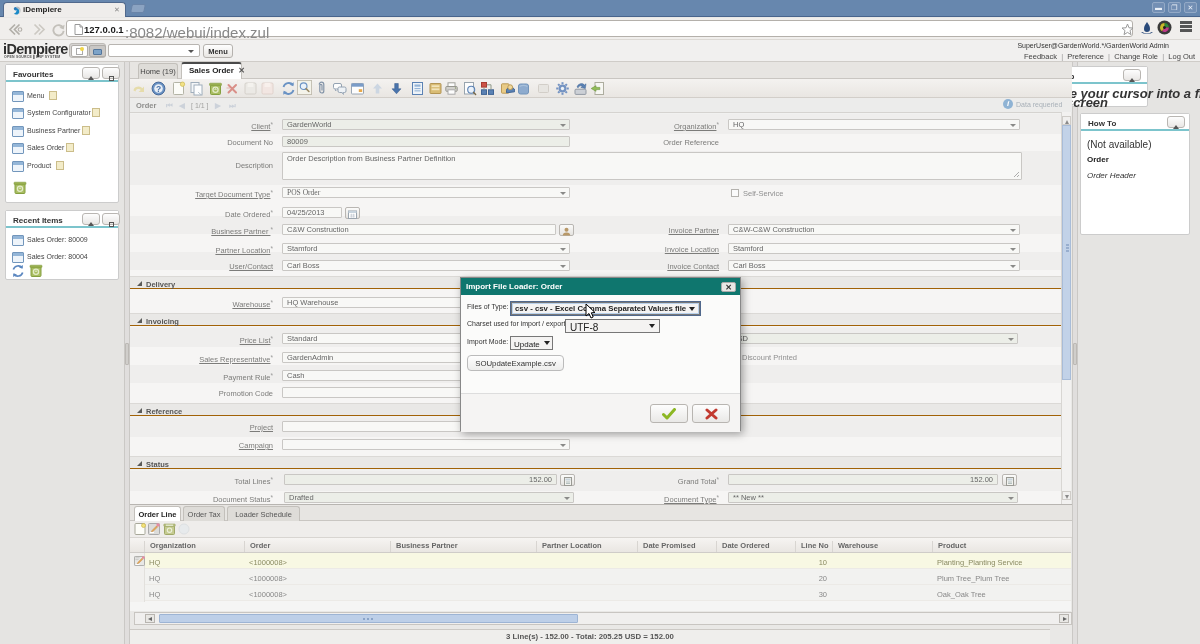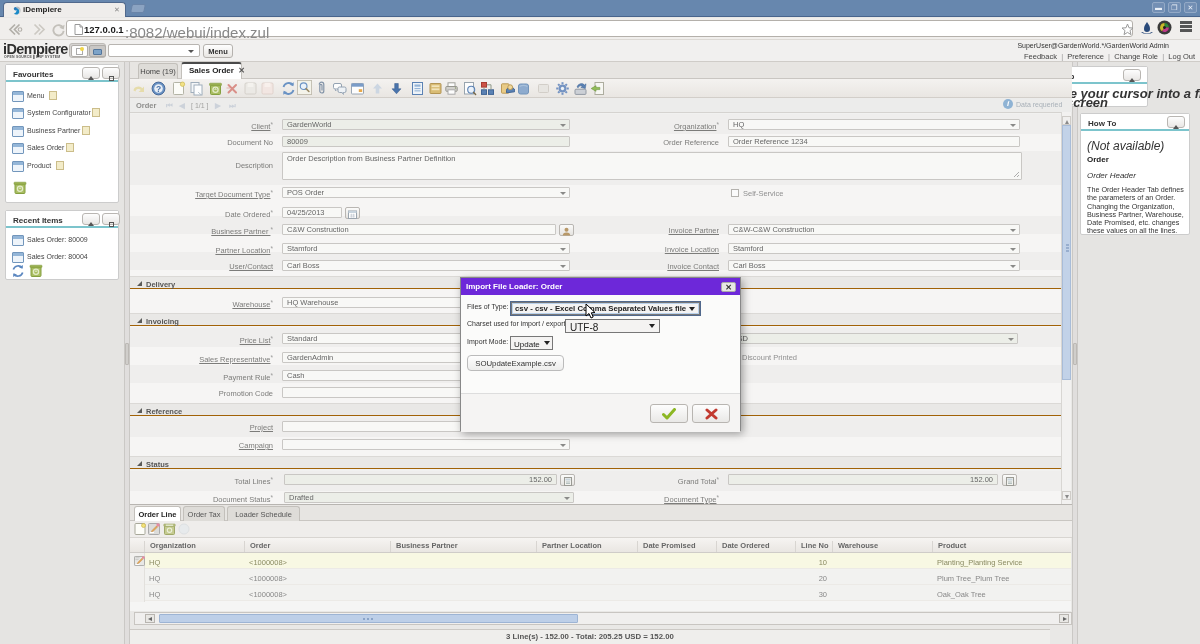--- a/index.html
+++ b/index.html
@@ -85,21 +85,21 @@
 #dtoolbar{position:absolute;left:130px;top:521px;width:942px;height:17px;background:#efedeb;border-bottom:1px solid #d8d5d1;}
 #grid{position:absolute;left:130px;top:538px;width:941px;height:73px;background:#f5f5f4;}
 #ghead{position:absolute;left:0;top:0;width:941px;height:15px;background:linear-gradient(#f6f4f2,#e9e6e2);border-bottom:1px solid #cfccc8;}
 .gh{position:absolute;top:3px;font-size:7.5px;font-weight:bold;color:#666;border-left:1px solid #d8d5d1;padding-left:5px;height:11px;white-space:nowrap;overflow:hidden;}
 .grow{position:absolute;left:0;width:941px;height:16px;border-bottom:1px solid #eceae6;}
 .gc{position:absolute;font-size:7.5px;color:#888;top:4.5px;white-space:nowrap;}
 #hscroll{position:absolute;left:134px;top:612px;width:938px;height:13px;background:#f0efee;border:1px solid #c8c5c1;}
 #statusbar{position:absolute;left:130px;top:629px;width:920px;height:15px;background:#efeeec;border-top:1px solid #ccc9c5;font-size:7.8px;font-weight:bold;color:#555;text-align:center;line-height:14px;}
 
 #dlg{position:absolute;left:460px;top:277px;width:281px;height:154px;background:#fbfbfa;border:1px solid #888;box-shadow:2px 3px 8px rgba(0,0,0,0.35);}
-#dlgtitle{position:absolute;left:0;top:0;width:100%;height:17px;background:#6d28d9;}
+#dlgtitle{position:absolute;left:0;top:0;width:100%;height:17px;background:#0f766e;}
 #dlgtitle .t{position:absolute;left:5px;top:4px;font-size:8px;font-weight:bold;color:#fff;}
 #dlgx{position:absolute;right:4px;top:4px;width:15px;height:10px;background:#e8e7e5;border:1px solid #aaa;border-radius:2px;color:#333;font-size:8px;font-weight:bold;text-align:center;line-height:9px;}
 .dlbl{position:absolute;font-size:7px;color:#333;white-space:nowrap;}
 .dsel{position:absolute;background:#f4f3f2;border:1px solid #777;font-size:8.5px;color:#222;white-space:nowrap;overflow:hidden;}
 .dsel .da{position:absolute;right:4px;top:4px;width:0;height:0;border-left:3.5px solid transparent;border-right:3.5px solid transparent;border-top:4.5px solid #222;}
 #fbtn{position:absolute;left:6px;top:77px;width:97px;height:16px;background:linear-gradient(#fefefe,#ededec);border:1px solid #bbb;border-radius:4px;font-size:7.8px;color:#333;text-align:center;line-height:15px;white-space:nowrap;}
 #dlgfoot{position:absolute;left:0;top:115px;width:100%;height:39px;background:#f5f4f3;border-top:1px solid #ddd;}
 .okbtn{position:absolute;top:10px;width:38px;height:19px;background:linear-gradient(#fdfdfd,#e9e8e6);border:1px solid #b8b5b1;border-radius:3px;text-align:center;}
 </style>
 </head>
@@ -255,24 +255,23 @@
 <div class="panel" style="left:1036px;top:66px;width:112px;height:41px;">
   <div class="ph"></div>
   <div class="pt">Tool Tip</div>
   <div class="pbtn" style="left:86px;"><span class="ar"></span></div>
   <div style="position:absolute;left:6px;top:23px;font-size:13px;font-style:italic;color:#333;line-height:8.5px;white-space:nowrap;font-weight:bold;">Place your cursor into a field on<br>the screen</div>
 </div>
 <div class="panel" style="left:1080px;top:113px;width:110px;height:122px;">
   <div class="ph"></div>
   <div class="pt">How To</div>
   <div class="pbtn" style="left:86px;"><span class="ar"></span></div>
-  <div style="position:absolute;left:6px;top:25px;font-size:12px;font-style:italic;color:#333;">(Not available)</div>
+  <div style="position:absolute;left:6px;top:25px;font-size:10px;color:#333;">(Not available)</div>
   <div style="position:absolute;left:6px;top:41px;font-size:8px;font-weight:bold;color:#222;">Order</div>
   <div style="position:absolute;left:6px;top:57px;font-size:8px;font-style:italic;color:#333;">Order Header</div>
-  <div style="position:absolute;left:6px;top:72px;font-size:7.2px;color:#333;line-height:8.3px;white-space:nowrap;">The Order Header Tab defines<br>the parameters of an Order.<br>Changing the Organization,<br>Business Partner, Warehouse,<br>Date Promised, etc. changes<br>these values on all the lines.</div>
 </div>
 
 <div id="maintabs">
   <div id="tabhome">Home (19)</div>
   <div id="tabso">Sales Order&nbsp;&nbsp;<span style="font-weight:bold;color:#555;font-size:8px;">✕</span></div>
 </div>
 
 <div id="toolbar">
   <svg class="tbi" style="left:1px;" viewBox="0 0 15 15">
         <path d="M2.5 9.5 a5 4.2 0 0 1 9-2.2 L13 5.5 L13 11 L7.5 11 L9.8 8.9 a3 2.6 0 0 0-5.3 1.6 Z" fill="#e6dcaa"></path>
@@ -453,29 +452,28 @@
     </div>
 
 <div class="lbl lnk" style="left:140px;top:121px;width:133px;">Client<span class="m">*</span></div>
 <div class="fld ro" style="left:282px;top:119px;width:288px;">GardenWorld<div class="dd"></div></div>
 <div class="lbl lnk" style="left:586px;top:121px;width:133px;">Organization<span class="m">*</span></div>
 <div class="fld" style="left:728px;top:119px;width:292px;">HQ<div class="dd"></div></div>
 
 <div class="lbl" style="left:140px;top:138px;width:133px;">Document No</div>
 <div class="fld ro" style="left:282px;top:136px;width:288px;">80009</div>
 <div class="lbl" style="left:586px;top:138px;width:133px;">Order Reference</div>
-<div class="fld" style="left:728px;top:136px;width:292px;">Order Reference 1234</div>
 
 <div class="lbl" style="left:140px;top:161px;width:133px;">Description</div>
 <div class="fld" style="left:282px;top:152px;width:740px;height:28px;line-height:11px;">Order Description from Business Partner Definition<svg style="position:absolute;right:1px;bottom:1px;" width="7" height="7" viewBox="0 0 7 7">
         <path d="M6 1 L1 6 M6 4 L4 6" stroke="#999" stroke-width="0.8"></path>
       </svg></div>
 
 <div class="lbl lnk" style="left:140px;top:189px;width:133px;">Target Document Type<span class="m">*</span></div>
-<div class="fld" style="left:282px;top:187px;width:288px;">POS Order<div class="dd"></div></div>
+<div class="fld" style="left:282px;top:187px;width:288px;font-family:Liberation Serif, serif;">POS Order<div class="dd"></div></div>
 <div class="cb" style="left:731px;top:189px;"></div>
 <div class="cbl" style="left:743px;top:189px;">Self-Service</div>
 
 <div class="lbl" style="left:140px;top:209px;width:133px;">Date Ordered<span class="m">*</span></div>
 <div class="fld" style="left:282px;top:207px;width:60px;">04/25/2013</div>
 <div class="sbtn" style="left:345px;top:207px;"><svg width="9" height="9" viewBox="0 0 9 9" style="margin-top:1.5px;">
         <rect x="0.5" y="1" width="8" height="7.5" fill="#fdfdfd" stroke="#9aa4ae"></rect>
         <rect x="0.5" y="1" width="8" height="2" fill="#c8d4de"></rect>
         <path d="M2 5 L7 5 M2 6.8 L7 6.8 M3.5 3.8 L3.5 7.5 M5.5 3.8 L5.5 7.5" stroke="#c4ccd4" stroke-width="0.7"></path>
       </svg></div>
@@ -535,20 +533,21 @@
 <div class="fld ro" style="left:728px;top:474px;width:270px;text-align:right;">152.00</div>
 <div class="sbtn" style="left:1002px;top:474px;"><svg width="8" height="9" viewBox="0 0 8 9" style="margin-top:1.5px;">
         <rect x="0.5" y="0.5" width="7" height="8" fill="#f2f2ee" stroke="#9a9a94"></rect>
         <rect x="1.5" y="1.5" width="5" height="2" fill="#c8d4dc"></rect>
         <path d="M2 5 L6 5 M2 6.5 L6 6.5" stroke="#9aa" stroke-width="0.7"></path>
       </svg></div>
 
 <div class="lbl" style="left:140px;top:494px;width:133px;">Document Status<span class="m">*</span></div>
 <div class="fld ro" style="left:284px;top:492px;width:290px;">Drafted<div class="dd"></div></div>
 <div class="lbl lnk" style="left:586px;top:494px;width:133px;">Document Type<span class="m">*</span></div>
+<div class="fld ro" style="left:728px;top:492px;width:290px;">** New **<div class="dd"></div></div>
 <div id="fsb">
   <div class="up">
         <div class="sar" style="top:3px;border-bottom:4px solid #8a8a8a;"></div>
       </div>
   <div class="th">
         <div style="position:absolute;left:2.5px;top:118px;width:3px;height:1.5px;background:#98aece;box-shadow:0 3px 0 #98aece,0 6px 0 #98aece;"></div>
       </div>
   <div class="dn">
         <div class="sar" style="top:3px;border-top:4px solid #8a8a8a;"></div>
       </div>

